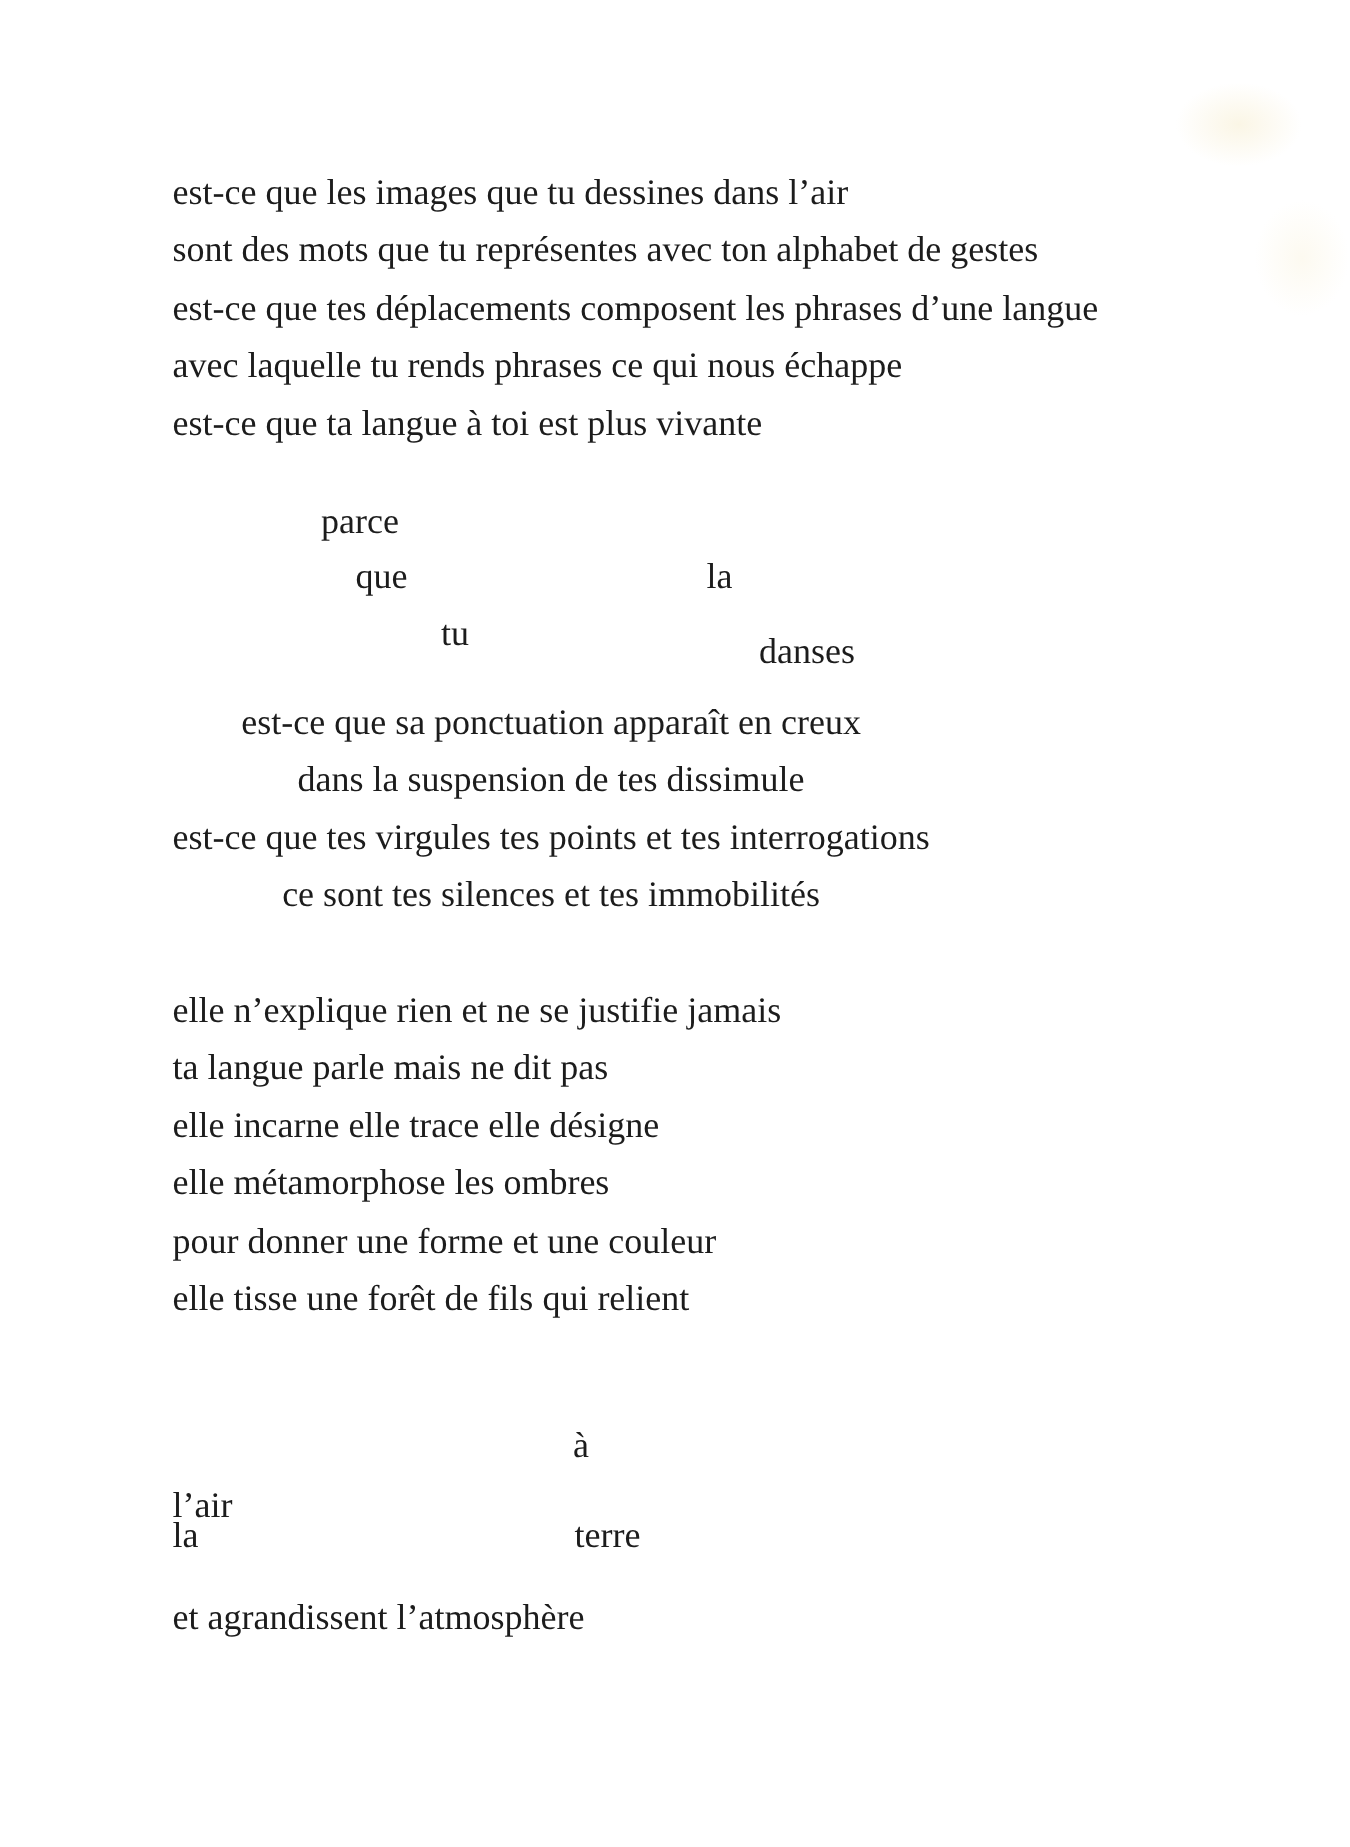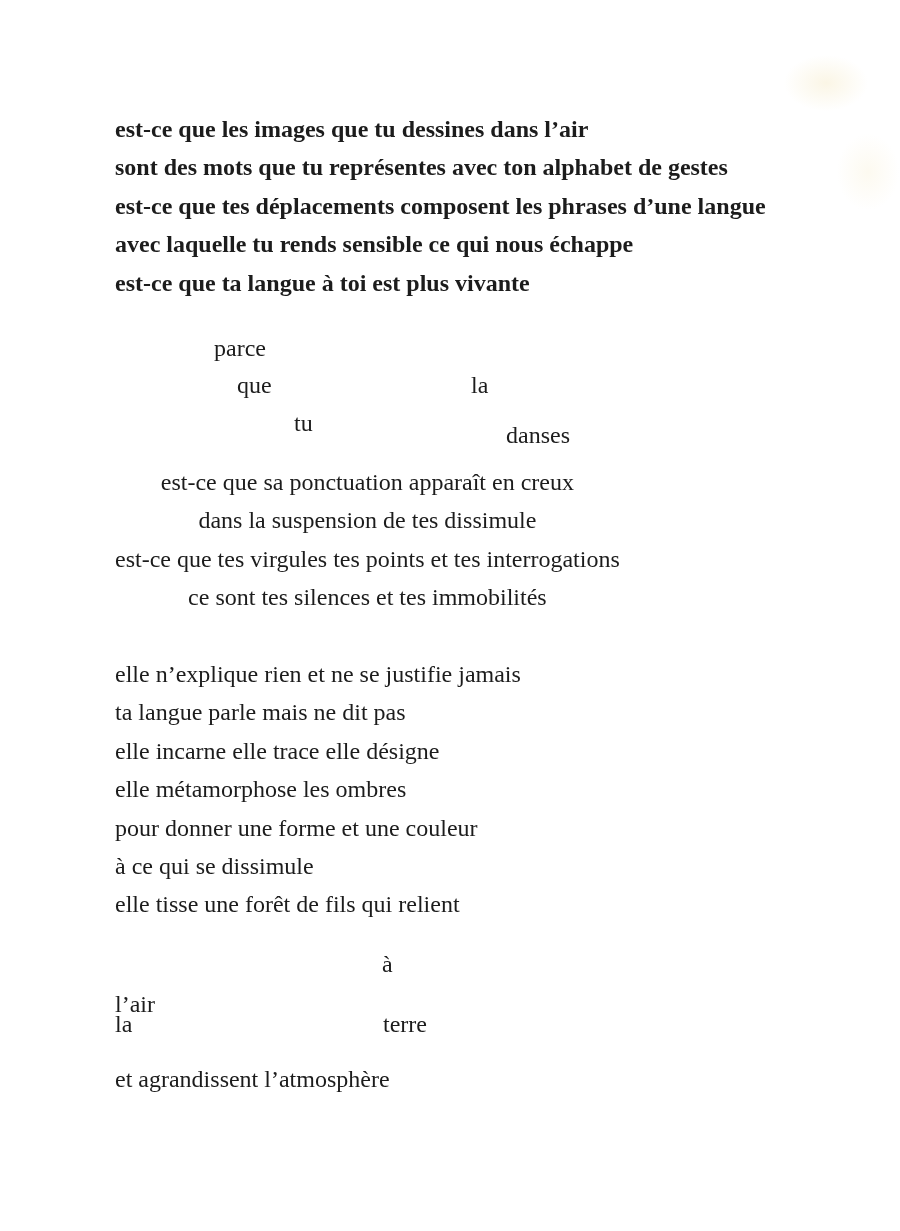--- a/index.html
+++ b/index.html
@@ -19,21 +19,21 @@
     font-family: "Liberation Serif", "DejaVu Serif", serif;
     font-size: 24px;
     color: #1c1c1c;
   }
   .stanza {
     position: absolute;
     left: 115px;
     line-height: 38.4px;
     white-space: nowrap;
   }
-  #stanza-1 { top: 110px; font-weight: bold; }
+  #stanza-1 { top: 110px; }
   #stanza-2 { top: 463px; text-align: center; }
   #stanza-3 { top: 655px; }
   .word {
     position: absolute;
     line-height: 38.4px;
     white-space: nowrap;
   }
   #word-parce  { left: 214px; top: 329px; }
   #word-que    { left: 227px; top: 366px; margin-left: 10px; }
   #word-la-mid { left: 471px; top: 366px; }
@@ -48,21 +48,21 @@
 </style>
 </head>
 <body>
 
 <div class="page">
 
   <div class="stanza" id="stanza-1">
     <div class="line">est-ce que les images que tu dessines dans l’air</div>
     <div class="line">sont des mots que tu représentes avec ton alphabet de gestes</div>
     <div class="line">est-ce que tes déplacements composent les phrases d’une langue</div>
-    <div class="line">avec laquelle tu rends sensible ce qui nous échappe</div>
+    <div class="line">avec laquelle tu rends phrases ce qui nous échappe</div>
     <div class="line">est-ce que ta langue à toi est plus vivante</div>
   </div>
 
   <span class="word" id="word-parce">parce</span>
   <span class="word" id="word-que">que</span>
   <span class="word" id="word-la-mid">la</span>
   <span class="word" id="word-tu">tu</span>
   <span class="word" id="word-danses">danses</span>
 
   <div class="stanza" id="stanza-2">
@@ -71,21 +71,20 @@
     <div class="line">est-ce que tes virgules tes points et tes interrogations</div>
     <div class="line">ce sont tes silences et tes immobilités</div>
   </div>
 
   <div class="stanza" id="stanza-3">
     <div class="line">elle n’explique rien et ne se justifie jamais</div>
     <div class="line">ta langue parle mais ne dit pas</div>
     <div class="line">elle incarne elle trace elle désigne</div>
     <div class="line">elle métamorphose les ombres</div>
     <div class="line">pour donner une forme et une couleur</div>
-    <div class="line">à ce qui se dissimule</div>
     <div class="line">elle tisse une forêt de fils qui relient</div>
   </div>
 
   <span class="word" id="word-lair">l’air</span>
   <span class="word" id="word-a">à</span>
   <span class="word" id="word-la-end">la</span>
   <span class="word" id="word-terre">terre</span>
   <span class="word" id="line-final">et agrandissent l’atmosphère</span>
 
 </div>

